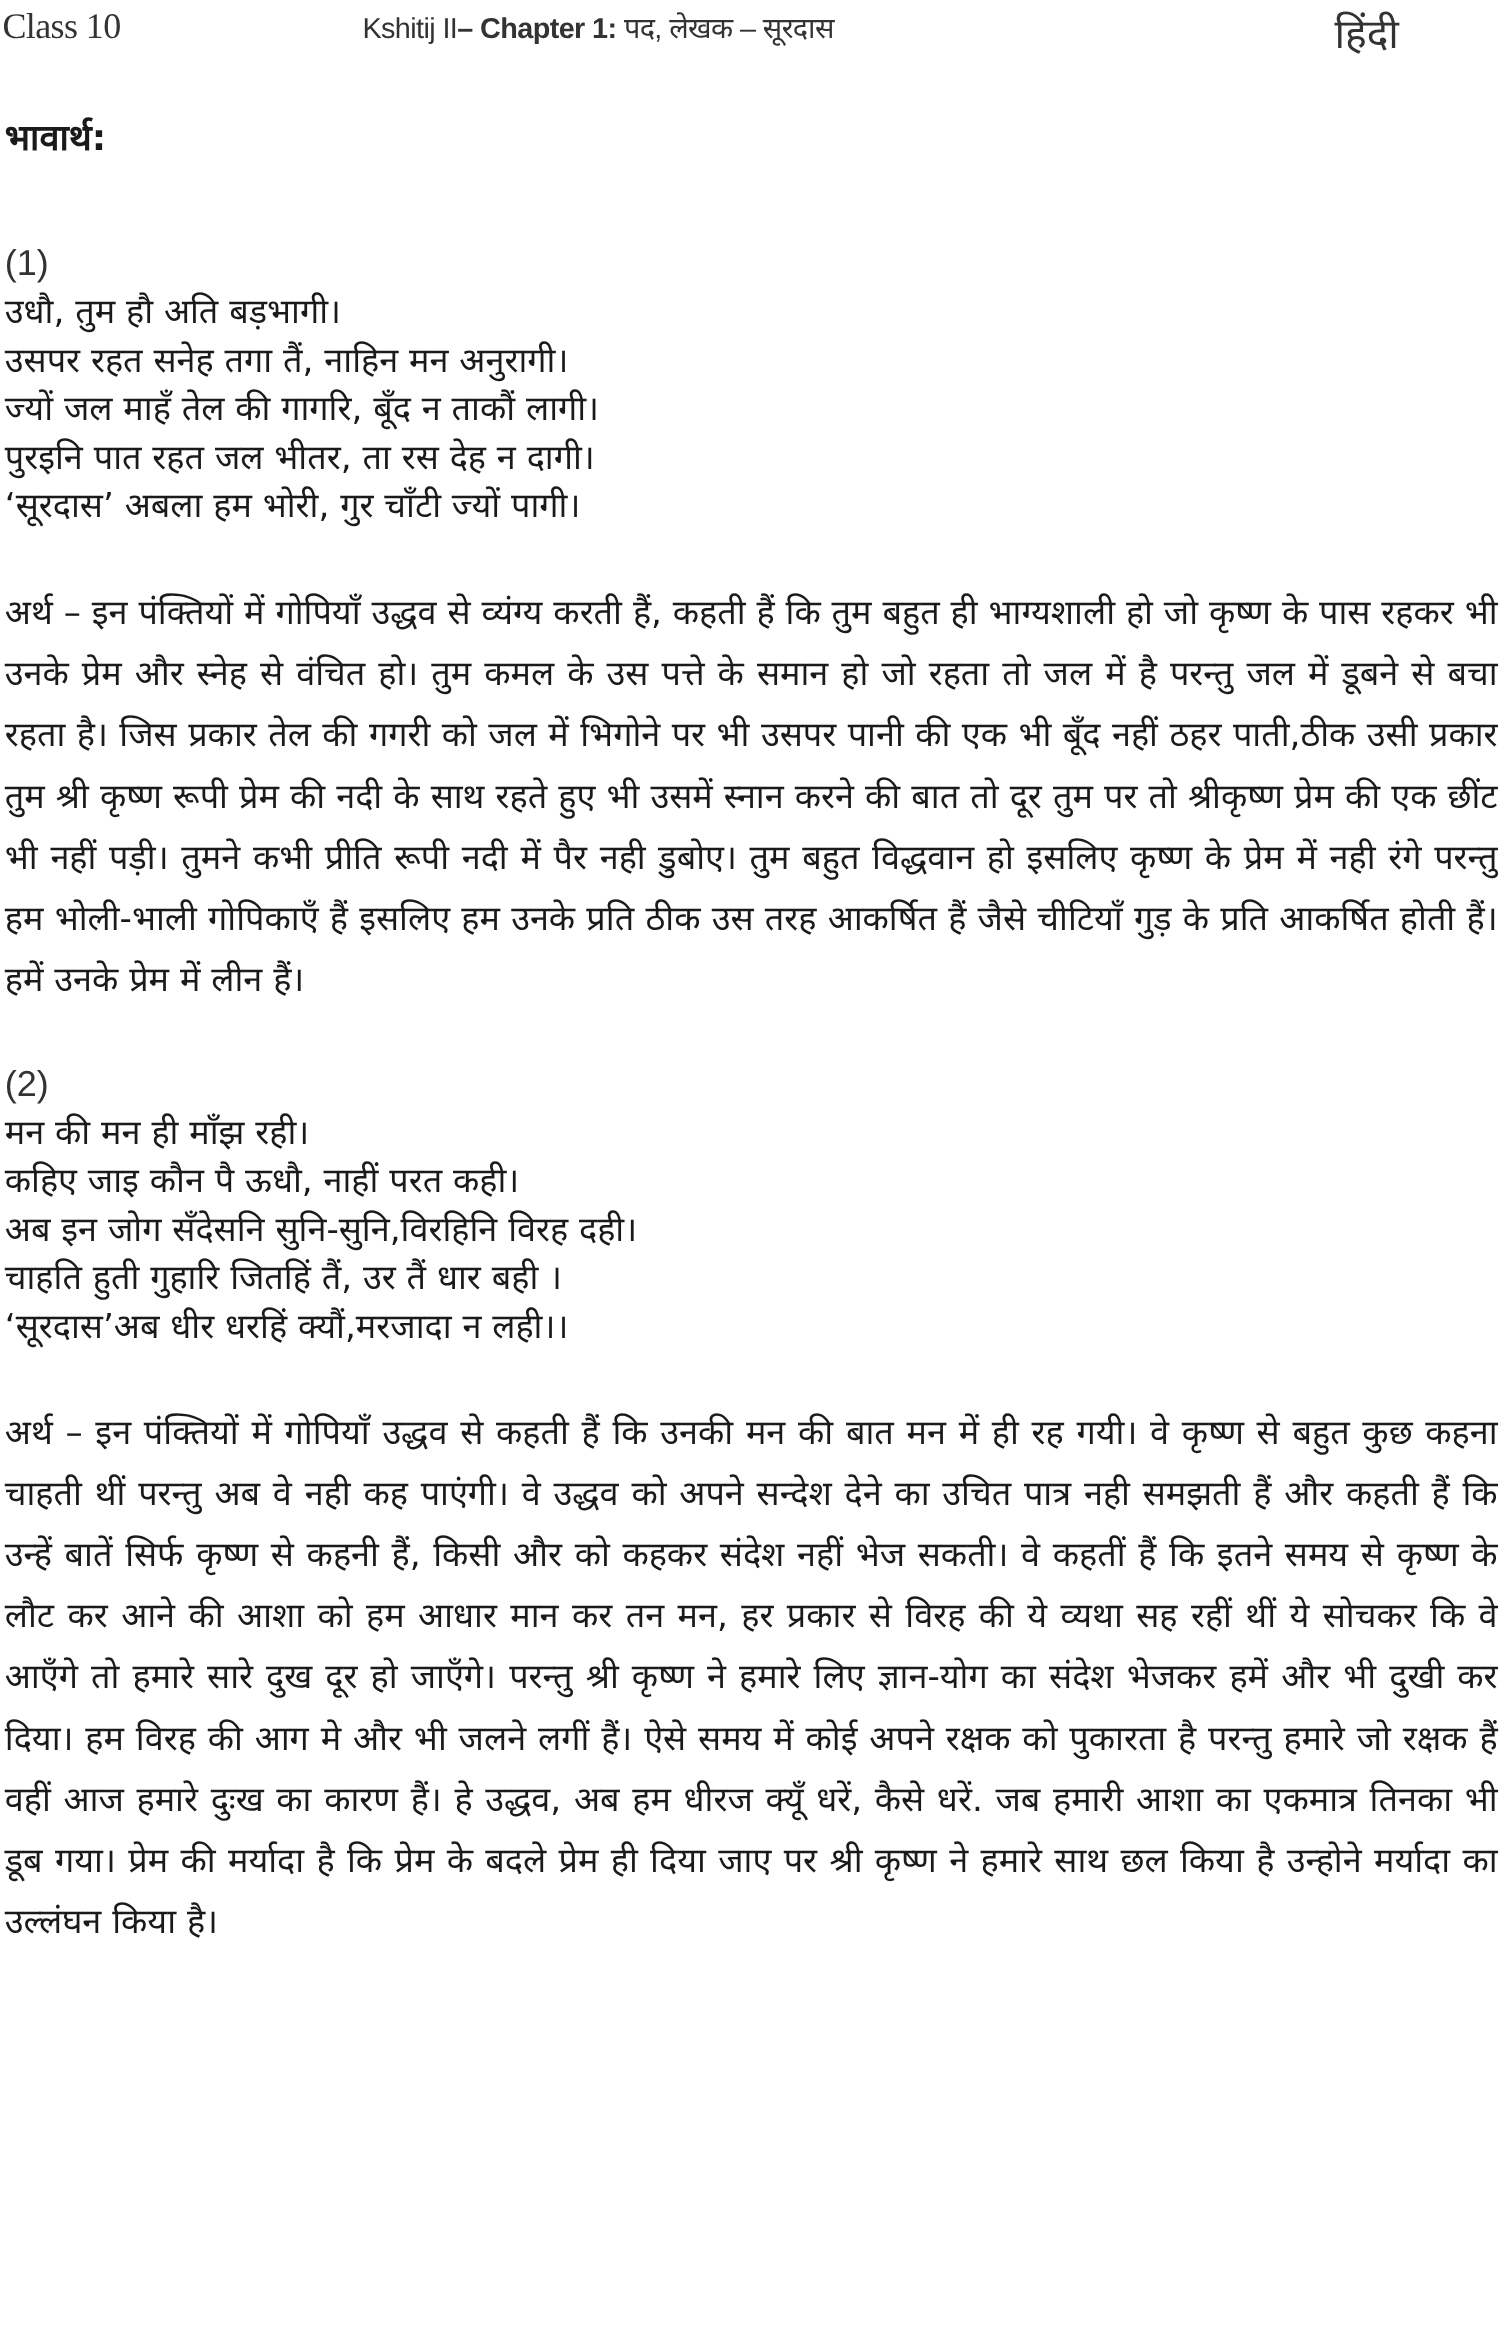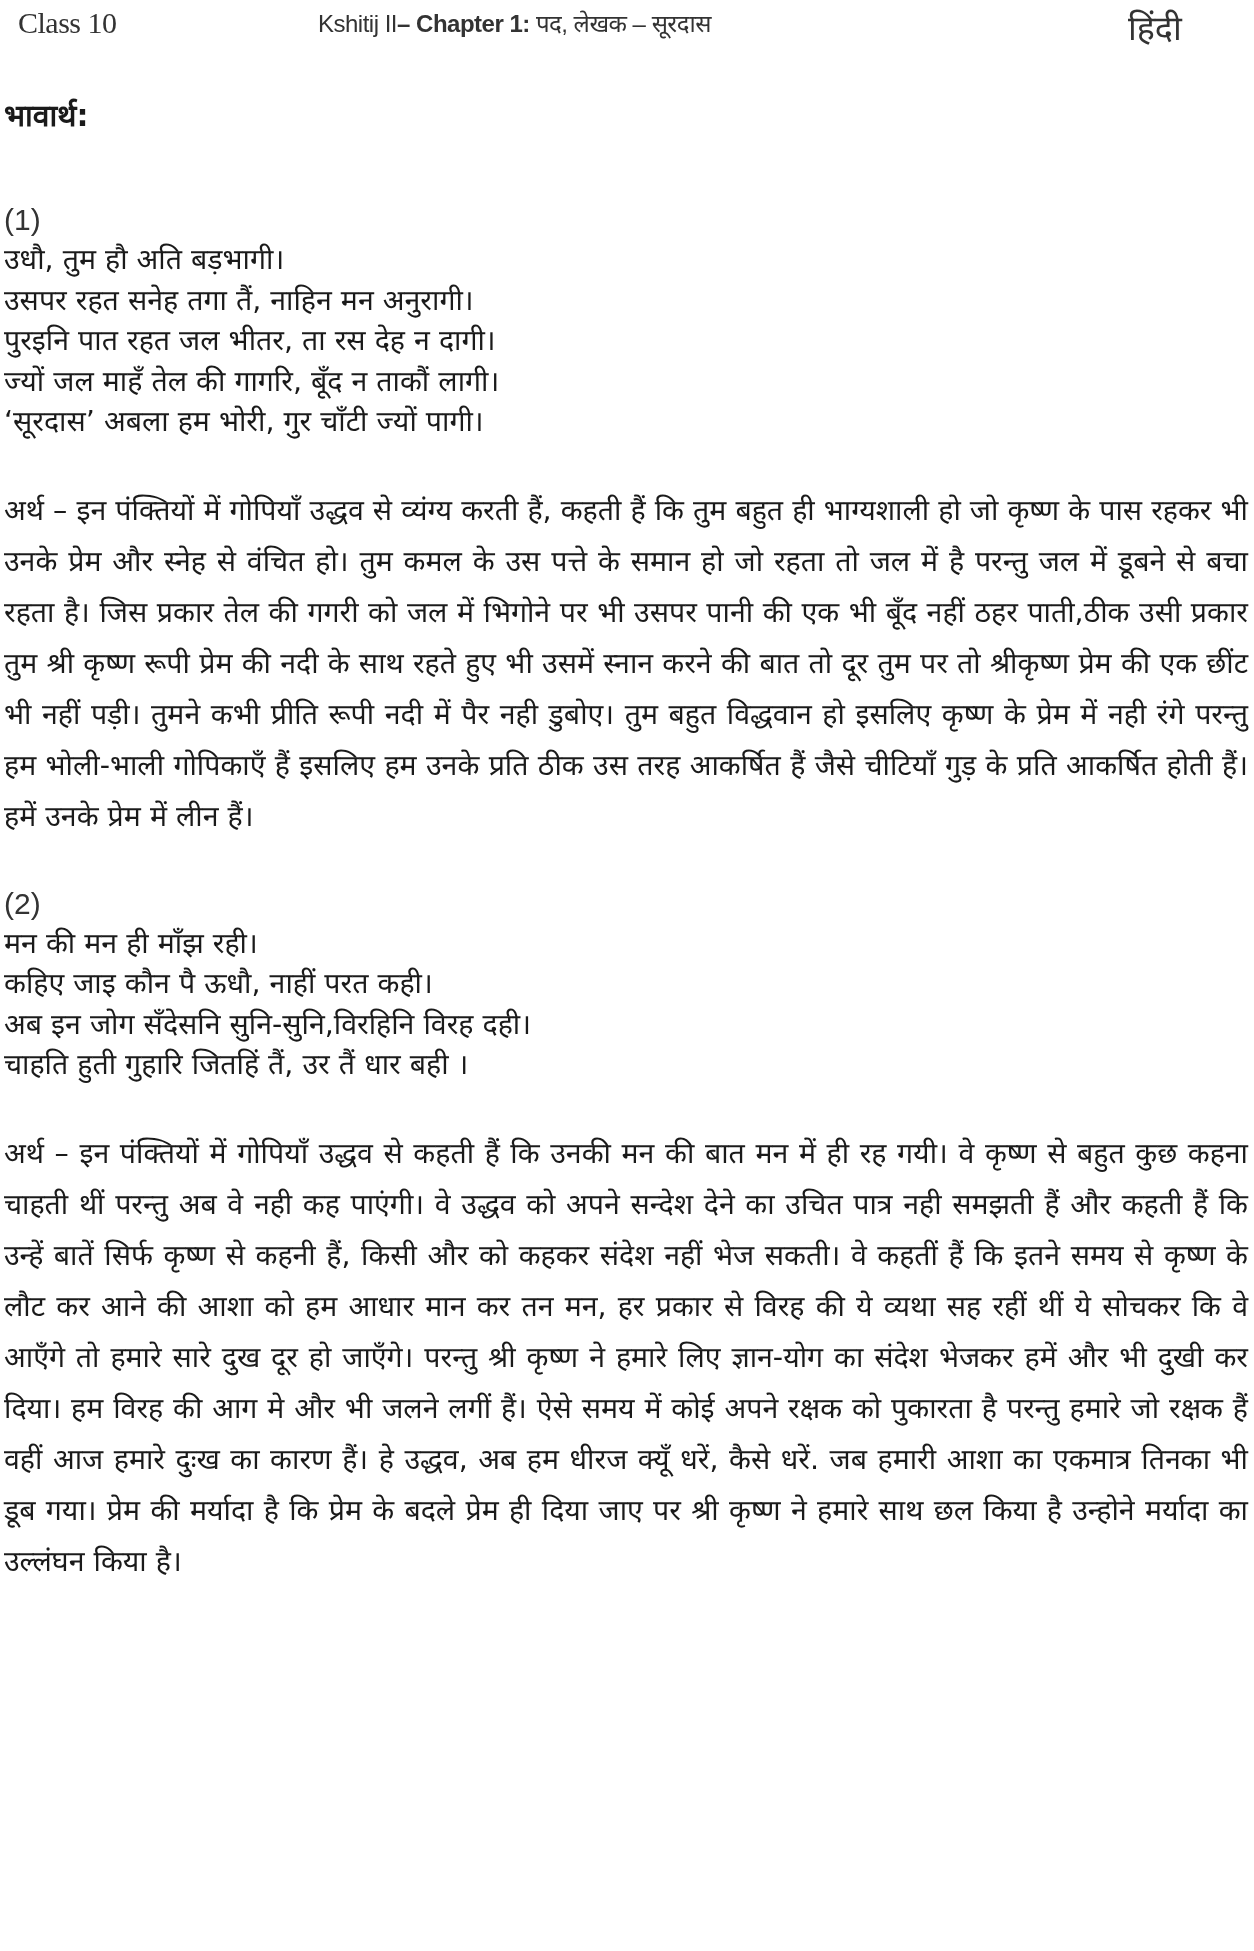--- a/index.html
+++ b/index.html
@@ -11,21 +11,21 @@
       width: 1254px;
       height: 1951px;
       overflow: hidden;
       position: relative;
       color: #1a1a1a;
       font-family: "Liberation Sans", "DejaVu Sans", sans-serif;
     }
     .header {
       position: absolute;
       top: 4px;
-      left: 16px;
+      left: 0;
       width: 1162px;
       height: 46px;
     }
     .hdr-class {
       position: absolute;
       left: 2px;
       top: 2px;
       font-family: "Liberation Serif", serif;
       font-size: 30px;
       color: #333;
@@ -92,27 +92,28 @@
   <span class="hdr-lang">हिंदी</span>
 </div>
 
 <div class="content">
   <div class="section-heading">भावार्थ:</div>
 
   <div class="verse-block">
     <div class="verse-number">(1)</div>
     <div class="verse-line">उधौ, तुम हौ अति बड़भागी।</div>
     <div class="verse-line">उसपर रहत सनेह तगा तैं, नाहिन मन अनुरागी।</div>
+    <div class="verse-line">ज्यों जल माहँ तेल की गागरि, बूँद न ताकौं लागी।</div>
     <div class="verse-line">पुरइनि पात रहत जल भीतर, ता रस देह न दागी।</div>
-    <div class="verse-line">ज्यों जल माहँ तेल की गागरि, बूँद न ताकौं लागी।</div>
     <div class="verse-line">‘सूरदास’ अबला हम भोरी, गुर चाँटी ज्यों पागी।</div>
   </div>
   <p class="meaning">अर्थ – इन पंक्तियों में गोपियाँ उद्धव से व्यंग्य करती हैं, कहती हैं कि तुम बहुत ही भाग्यशाली हो जो कृष्ण के पास रहकर भी उनके प्रेम और स्नेह से वंचित हो। तुम कमल के उस पत्ते के समान हो जो रहता तो जल में है परन्तु जल में डूबने से बचा रहता है। जिस प्रकार तेल की गगरी को जल में भिगोने पर भी उसपर पानी की एक भी बूँद नहीं ठहर पाती,ठीक उसी प्रकार तुम श्री कृष्ण रूपी प्रेम की नदी के साथ रहते हुए भी उसमें स्नान करने की बात तो दूर तुम पर तो श्रीकृष्ण प्रेम की एक छींट भी नहीं पड़ी। तुमने कभी प्रीति रूपी नदी में पैर नही डुबोए। तुम बहुत विद्धवान हो इसलिए कृष्ण के प्रेम में नही रंगे परन्तु हम भोली-भाली गोपिकाएँ हैं इसलिए हम उनके प्रति ठीक उस तरह आकर्षित हैं जैसे चीटियाँ गुड़ के प्रति आकर्षित होती हैं। हमें उनके प्रेम में लीन हैं।</p>
 
   <div class="verse-block">
     <div class="verse-number">(2)</div>
     <div class="verse-line">मन की मन ही माँझ रही।</div>
     <div class="verse-line">कहिए जाइ कौन पै ऊधौ, नाहीं परत कही।</div>
     <div class="verse-line">अब इन जोग सँदेसनि सुनि-सुनि,विरहिनि विरह दही।</div>
     <div class="verse-line">चाहति हुती गुहारि जितहिं तैं, उर तैं धार बही ।</div>
+    <div class="verse-line">‘सूरदास’अब धीर धरहिं क्यौं,मरजादा न लही।।</div>
   </div>
   <p class="meaning">अर्थ – इन पंक्तियों में गोपियाँ उद्धव से कहती हैं कि उनकी मन की बात मन में ही रह गयी। वे कृष्ण से बहुत कुछ कहना चाहती थीं परन्तु अब वे नही कह पाएंगी। वे उद्धव को अपने सन्देश देने का उचित पात्र नही समझती हैं और कहती हैं कि उन्हें बातें सिर्फ कृष्ण से कहनी हैं, किसी और को कहकर संदेश नहीं भेज सकती। वे कहतीं हैं कि इतने समय से कृष्ण के लौट कर आने की आशा को हम आधार मान कर तन मन, हर प्रकार से विरह की ये व्यथा सह रहीं थीं ये सोचकर कि वे आएँगे तो हमारे सारे दुख दूर हो जाएँगे। परन्तु श्री कृष्ण ने हमारे लिए ज्ञान-योग का संदेश भेजकर हमें और भी दुखी कर दिया। हम विरह की आग मे और भी जलने लगीं हैं। ऐसे समय में कोई अपने रक्षक को पुकारता है परन्तु हमारे जो रक्षक हैं वहीं आज हमारे दुःख का कारण हैं। हे उद्धव, अब हम धीरज क्यूँ धरें, कैसे धरें. जब हमारी आशा का एकमात्र तिनका भी डूब गया। प्रेम की मर्यादा है कि प्रेम के बदले प्रेम ही दिया जाए पर श्री कृष्ण ने हमारे साथ छल किया है उन्होने मर्यादा का उल्लंघन किया है।</p>
 </div>
 
 </body></html>

